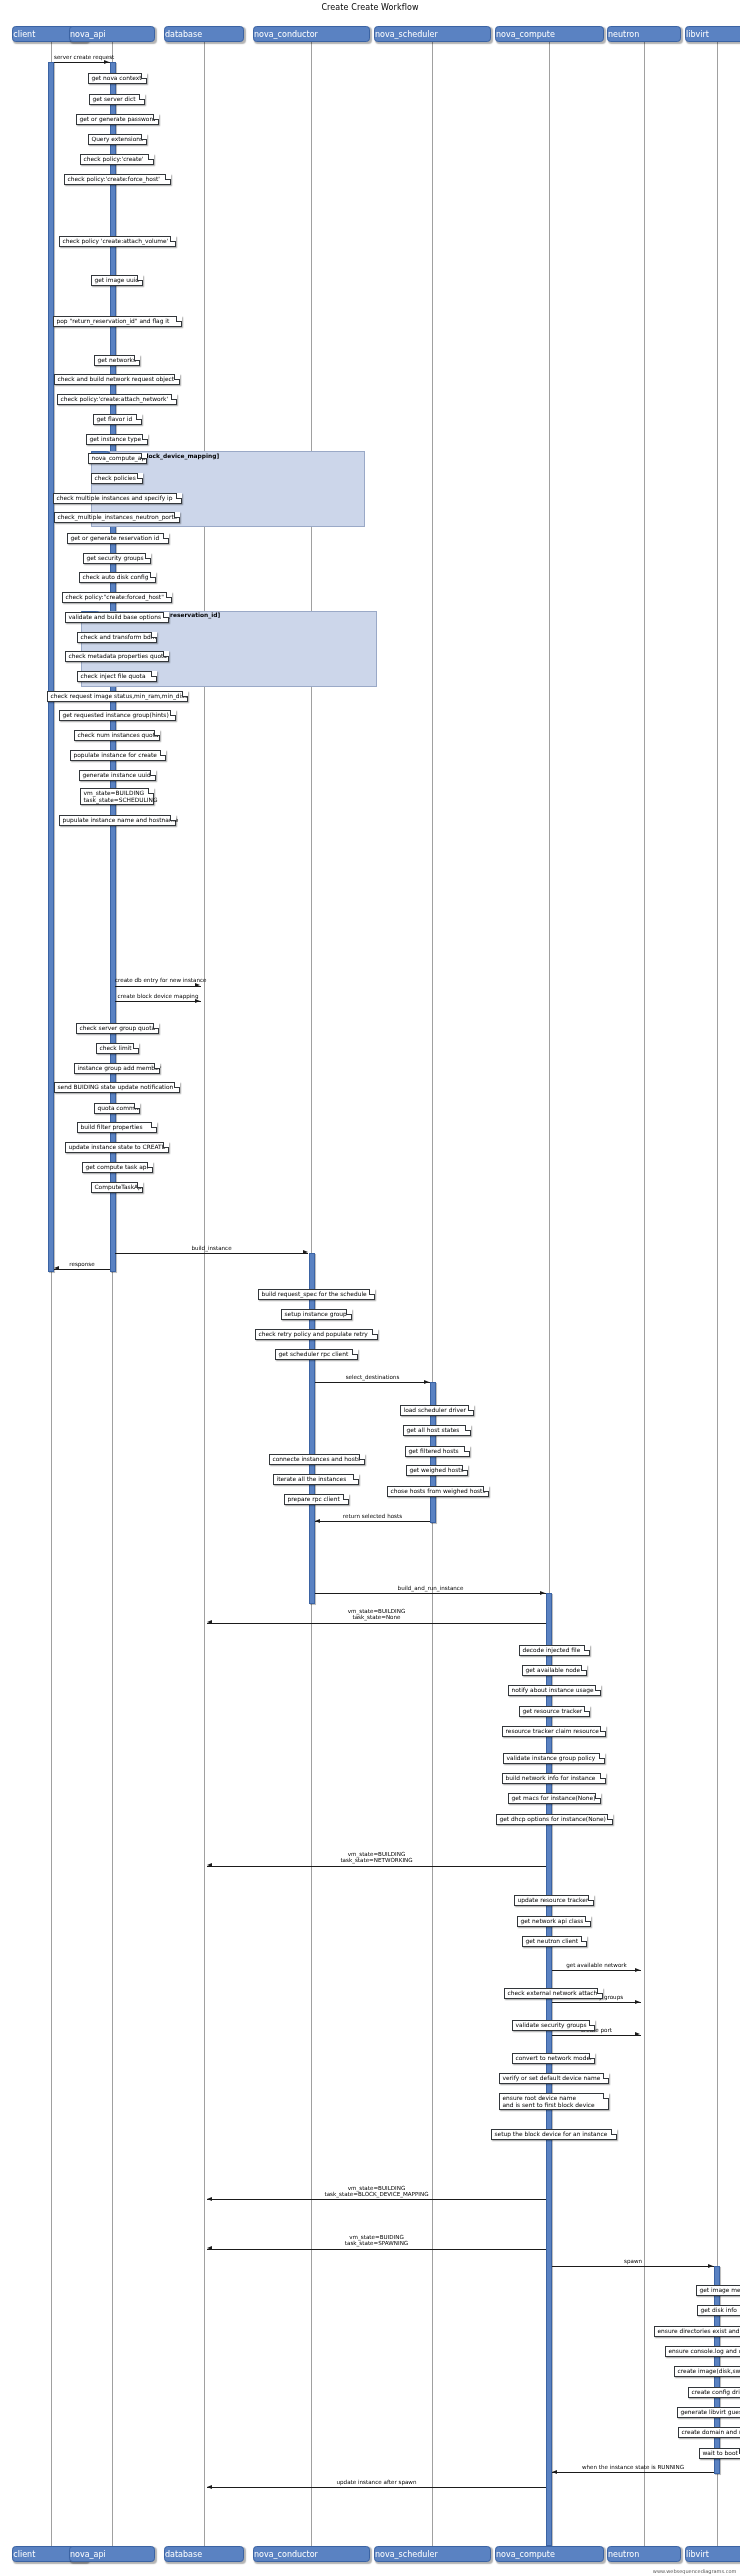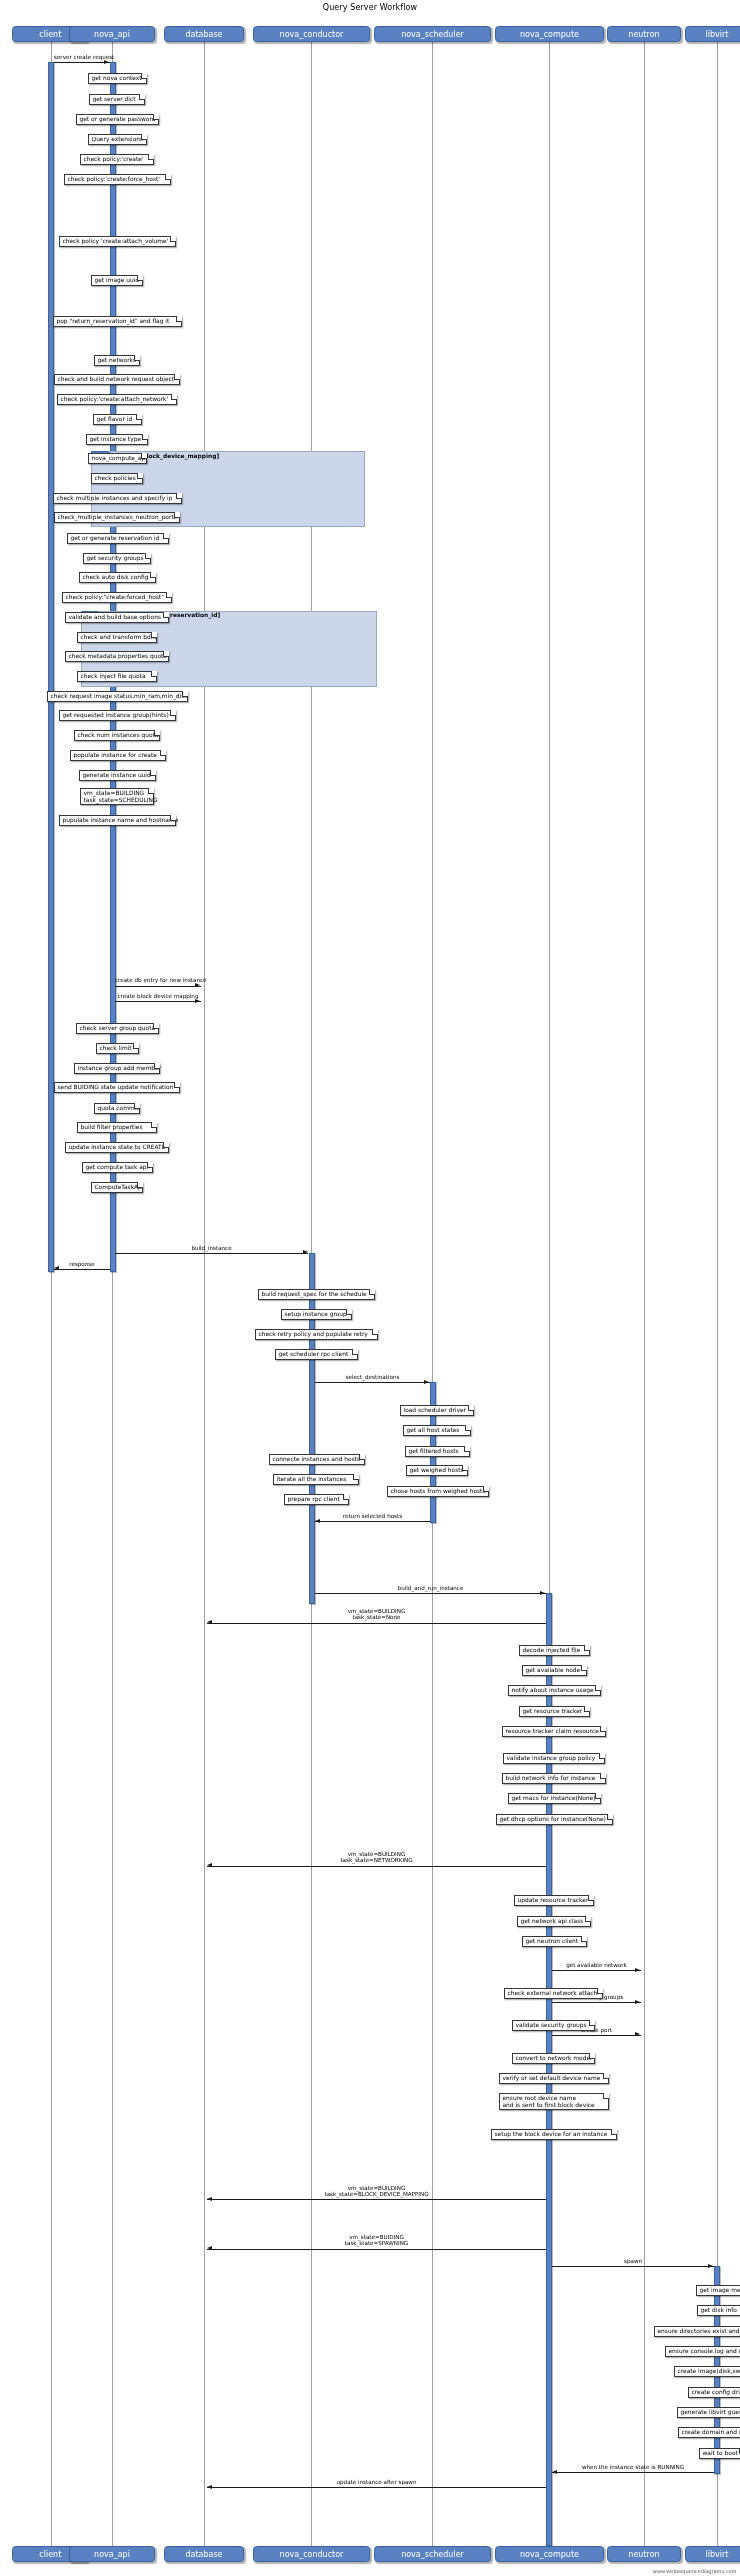--- a/index.html
+++ b/index.html
@@ -27,21 +27,21 @@
   .participant{
     position:absolute;
     height:16px;
     background:#5a82c2;
     border:0.6px solid #3b63a3;
     border-radius:3.7px;
     box-shadow:1.2px 1.2px 1.2px rgba(0,0,0,.30);
     color:#ffffff;
     font-size:8px;
     line-height:15.4px;
-    text-align:center;
+    text-align:left;
     white-space:nowrap;
     box-sizing:border-box;
   }
   
   .lifeline{
     position:absolute;
     width:0.6px;
     background:#a0a0a0;
   }
   
@@ -138,21 +138,21 @@
     bottom:2.5px;
     font-size:5px;
     color:#555555;
   }
 </style>
 </head>
 <body>
 
 <div id="diagram">
 
-  <div class="title">Query Server Workflow</div>
+  <div class="title">Create Create Workflow</div>
 
   <div id="layer-lifelines">
       <div class="lifeline" style="left: 51px; top: 42px; height: 2504px;"></div>
       <div class="lifeline" style="left: 112px; top: 42px; height: 2504px;"></div>
       <div class="lifeline" style="left: 204px; top: 42px; height: 2504px;"></div>
       <div class="lifeline" style="left: 311px; top: 42px; height: 2504px;"></div>
       <div class="lifeline" style="left: 432px; top: 42px; height: 2504px;"></div>
       <div class="lifeline" style="left: 549px; top: 42px; height: 2504px;"></div>
       <div class="lifeline" style="left: 644px; top: 42px; height: 2504px;"></div>
       <div class="lifeline" style="left: 717px; top: 42px; height: 2504px;"></div>

